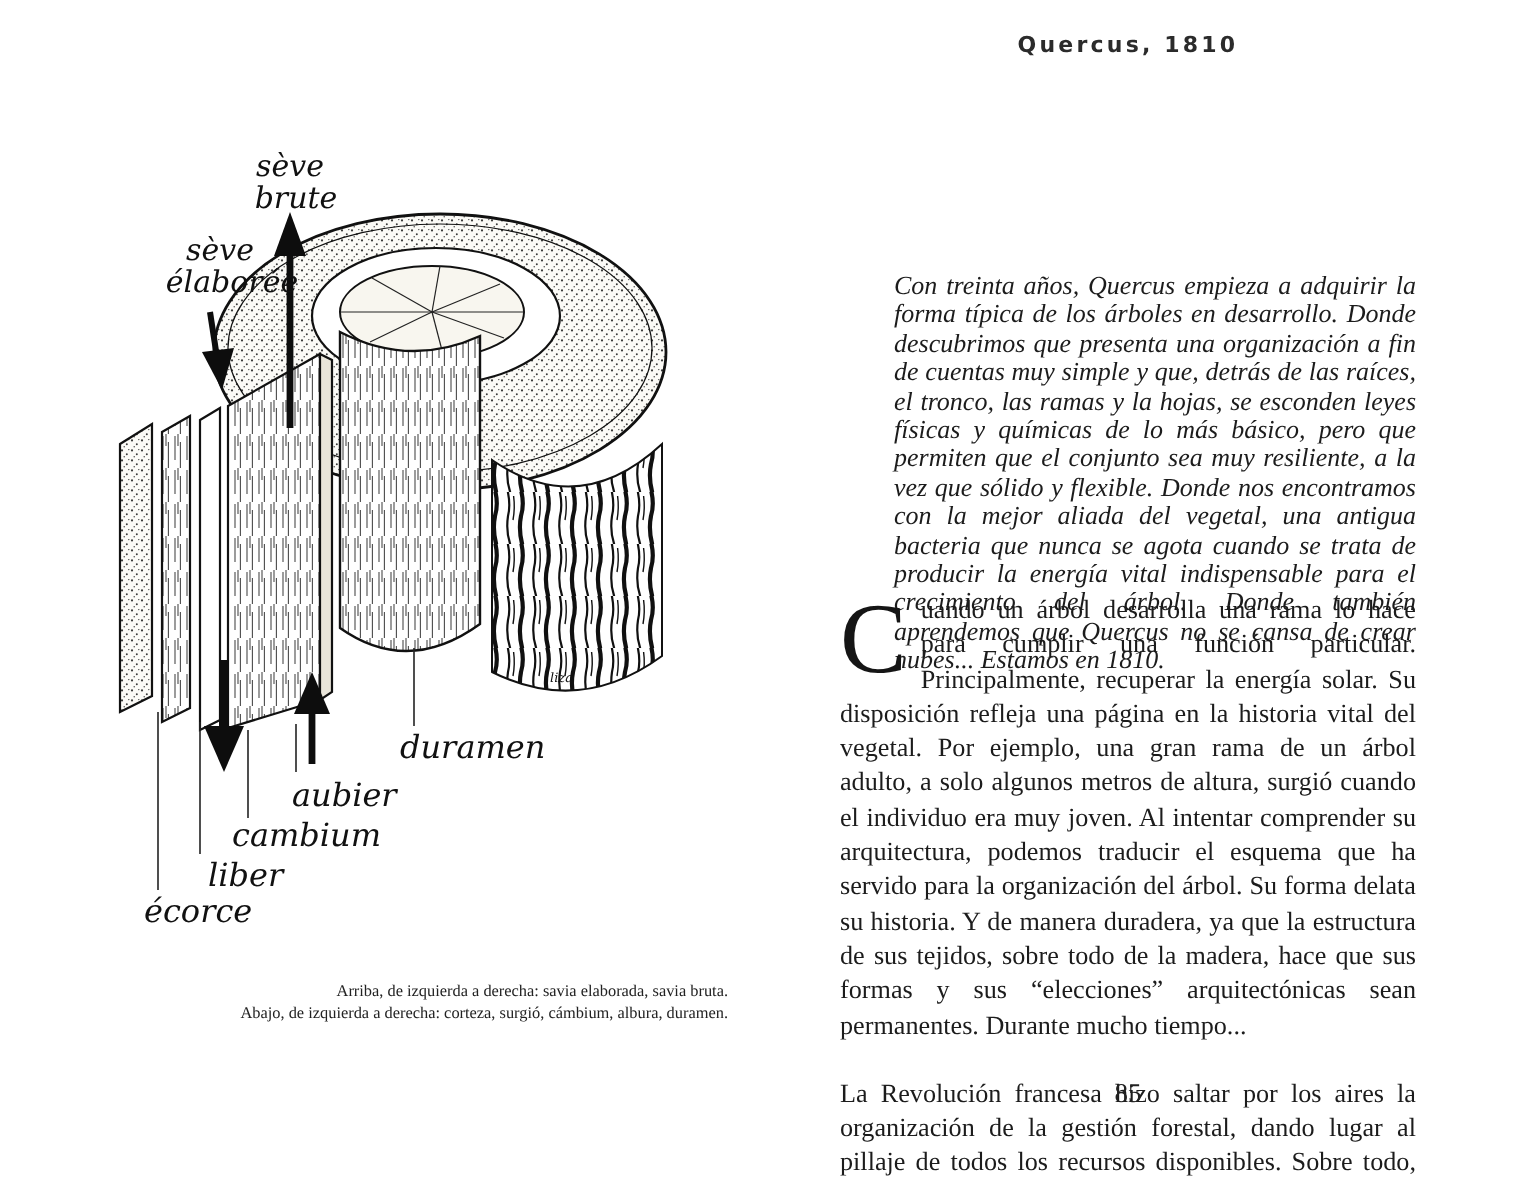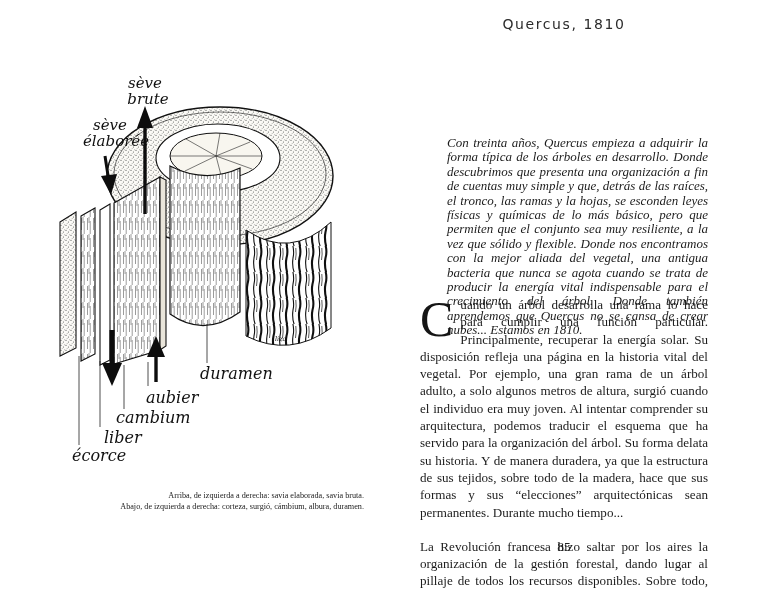--- a/index.html
+++ b/index.html
@@ -14,21 +14,21 @@
   .spread{position:absolute;inset:0;}
   .page{position:absolute;top:0;height:591px;width:384px;}
   .page-left{left:0;text-decoration:underline;}
   .page-right{left:384px;}
 
   
   .running-head{
     position:absolute;left:36px;top:16px;width:288px;
     text-align:center;
     font-family:"DejaVu Sans", sans-serif;
-    font-size:14px;font-weight:normal;letter-spacing:1.6px;
+    font-size:11px;font-weight:bold;letter-spacing:1.6px;
     color:#2b2b2b;
   }
   .intro{
     position:absolute;left:63px;top:136px;width:261px;
     font-style:italic;
     font-size:13px;line-height:14.4px;
     text-align:justify;
   }
   .bodytext{
     position:absolute;left:36px;top:296px;width:288px;

